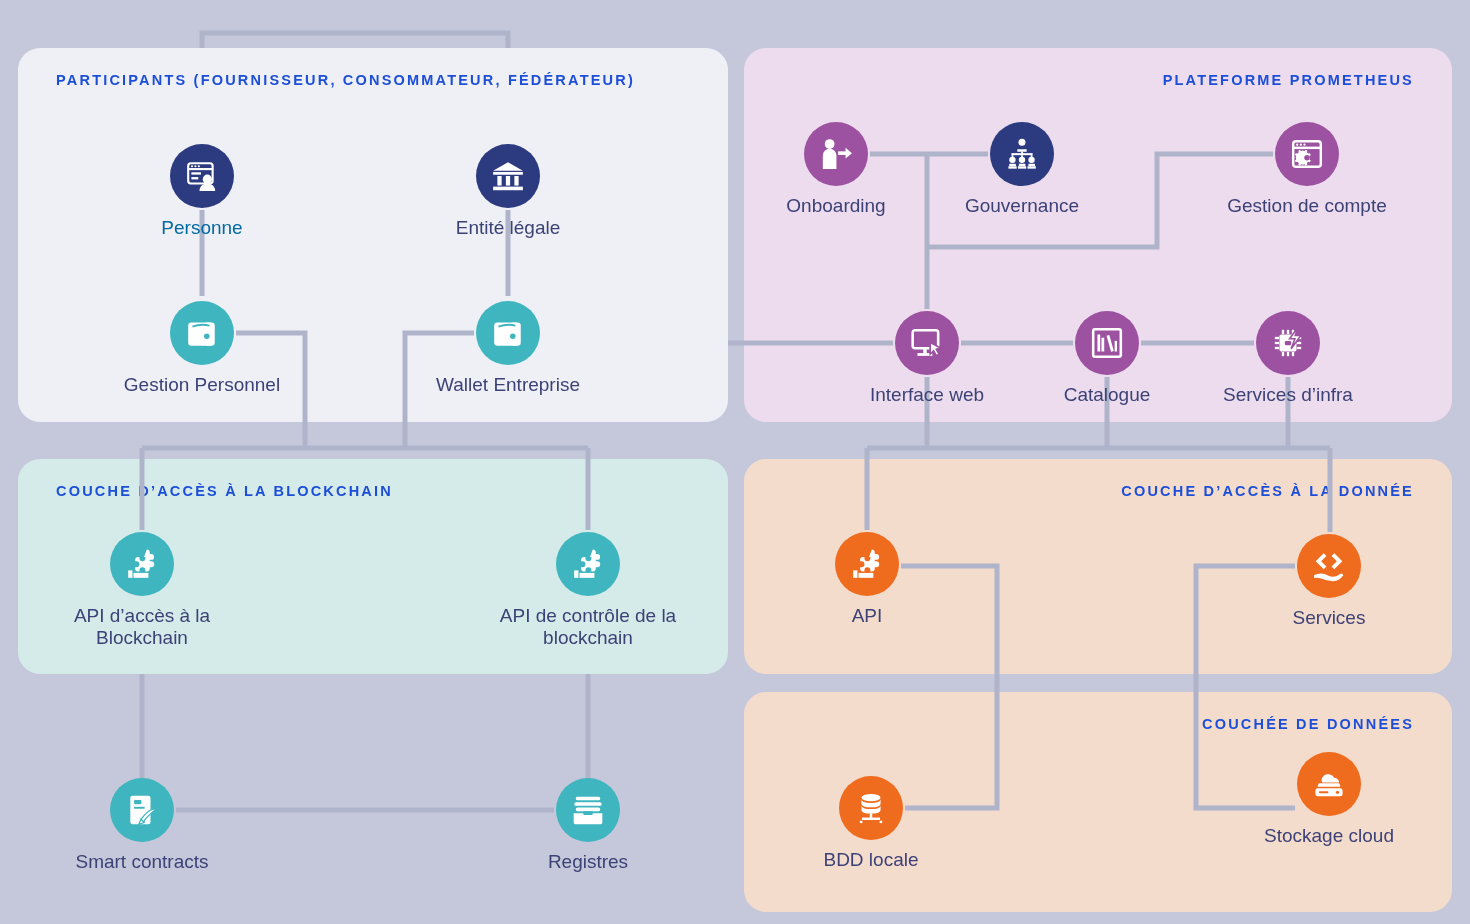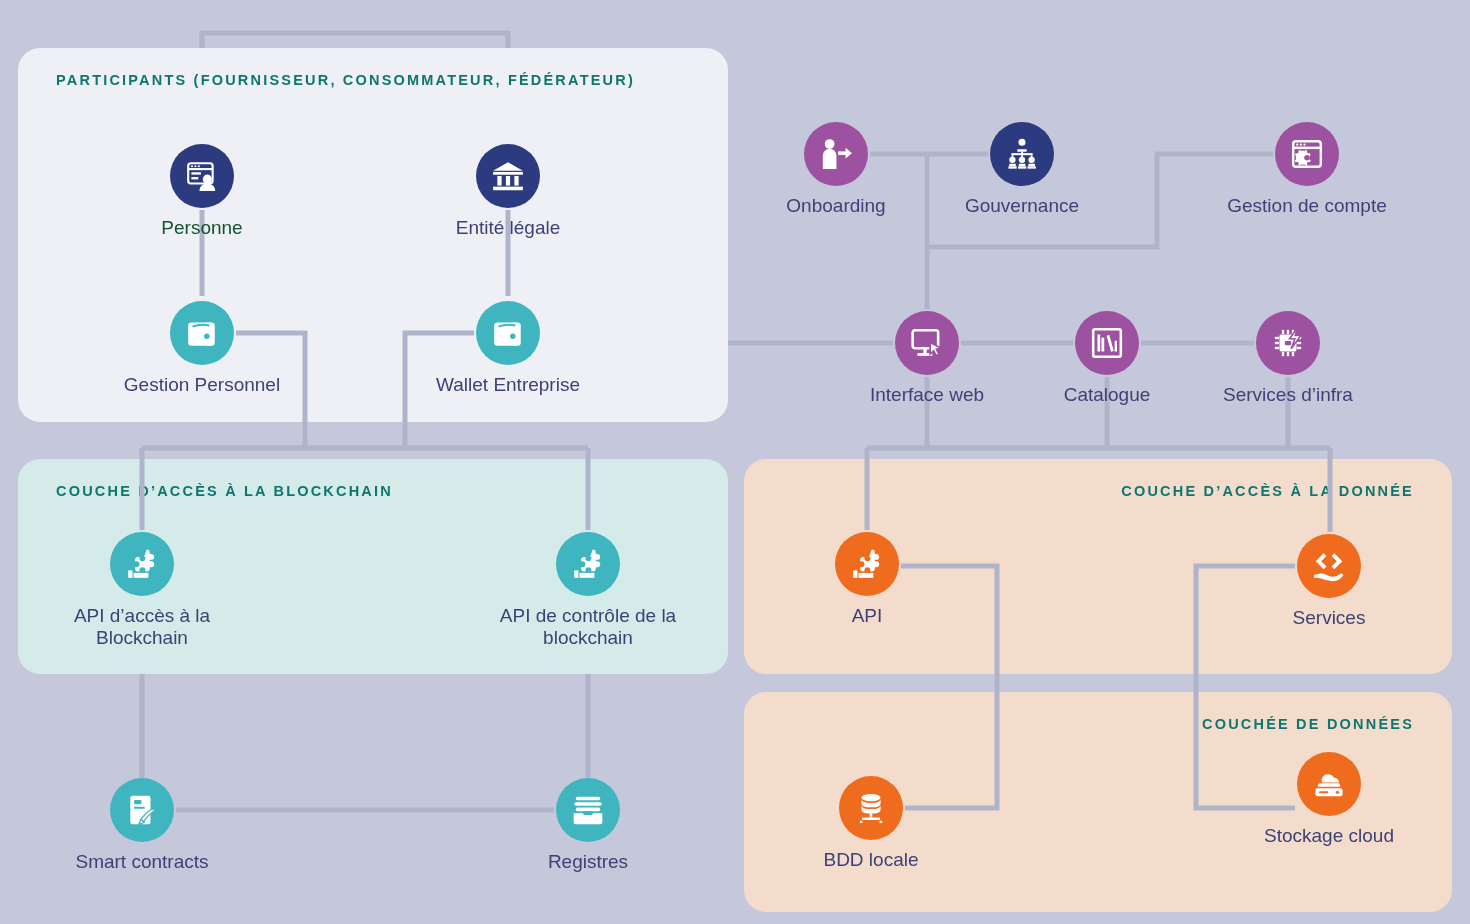--- a/index.html
+++ b/index.html
@@ -11,21 +11,21 @@
     position:relative;
   }
   #stage{position:absolute;inset:0;width:1470px;height:924px;}
 
   .panel{position:absolute;border-radius:22px;}
   .panel-title{
     position:absolute;
     font-size:14.5px;
     font-weight:bold;
     letter-spacing:2.2px;
-    color:#0f766e;
+    color:#1d4ed8;
     white-space:nowrap;
   }
   .title-left{left:38px;}
   .title-right{right:38px;text-align:right;}
 
   .node{position:absolute;display:flex;flex-direction:column;align-items:center;}
   .node .disc{
     width:64px;height:64px;border-radius:50%;
     display:flex;align-items:center;justify-content:center;
   }
@@ -41,20 +41,23 @@
 
   svg.wires{position:absolute;left:0;top:0;width:1470px;height:924px;pointer-events:none;}
 </style>
 </head>
 <body>
 
 <div id="stage">
 
   <div class="panel" id="panel-participants" style="left: 18px; top: 48px; width: 710px; height: 374px; background: rgb(238, 240, 246);">
     <div class="panel-title title-left" style="top: 24px;">PARTICIPANTS (FOURNISSEUR, CONSOMMATEUR, FÉDÉRATEUR)</div>
+  </div>
+  <div class="panel" id="panel-prometheus" style="left: 744px; top: 48px; width: 708px; height: 374px; background: rgb(236, 220, 238);">
+    <div class="panel-title title-right" style="top: 24px;">PLATEFORME PROMETHEUS</div>
   </div>
   <div class="panel" id="panel-data_access" style="left: 744px; top: 459px; width: 708px; height: 215px; background: rgb(244, 220, 205);">
     <div class="panel-title title-right" style="top: 24px;">COUCHE D’ACCÈS À LA DONNÉE</div>
   </div>
   <div class="panel" id="panel-blockchain_access" style="left: 18px; top: 459px; width: 710px; height: 215px; background: rgb(212, 235, 233);">
     <div class="panel-title title-left" style="top: 24px;">COUCHE D’ACCÈS À LA BLOCKCHAIN</div>
   </div>
   <div class="panel" id="panel-data" style="left: 744px; top: 692px; width: 708px; height: 220px; background: rgb(244, 220, 205);">
     <div class="panel-title title-right" style="top: 24px;">COUCHÉE DE DONNÉES</div>
   </div>
@@ -95,21 +98,21 @@
             <line x1="3" y1="9.5" x2="26" y2="9.5" stroke="#fff" stroke-width="2"></line>
             <circle cx="6.6" cy="6.8" r="1" fill="#fff"></circle>
             <circle cx="9.8" cy="6.8" r="1" fill="#fff"></circle>
             <circle cx="13" cy="6.8" r="1" fill="#fff"></circle>
             <rect x="6" y="12.5" width="9" height="2.2" fill="#fff"></rect>
             <rect x="6" y="17" width="6.5" height="2.2" fill="#fff"></rect>
             <circle cx="21" cy="19" r="4.3" fill="#fff"></circle>
             <path d="M13.6 30c0-4.2 3.3-7 7.4-7s7.4 2.8 7.4 7z" fill="#fff"></path>
           </svg>
         </div>
-        <div class="lbl" style="color: #14532d;">Personne</div>
+        <div class="lbl" style="color: #0369a1;">Personne</div>
       </div>
       <div class="node" style="left: 418px; top: 144px; width: 180px;">
         <div class="disc" style="background: rgb(44, 58, 128);">
           <svg viewBox="0 0 32 32">
             <path d="M16 3 L30 11 H2 Z" fill="#fff"></path>
             <rect x="2" y="12.2" width="28" height="2.6" fill="#fff"></rect>
             <rect x="6" y="16" width="4" height="9" fill="#fff"></rect>
             <rect x="14" y="16" width="4" height="9" fill="#fff"></rect>
             <rect x="22" y="16" width="4" height="9" fill="#fff"></rect>
             <rect x="2" y="26" width="28" height="3.4" fill="#fff"></rect>

